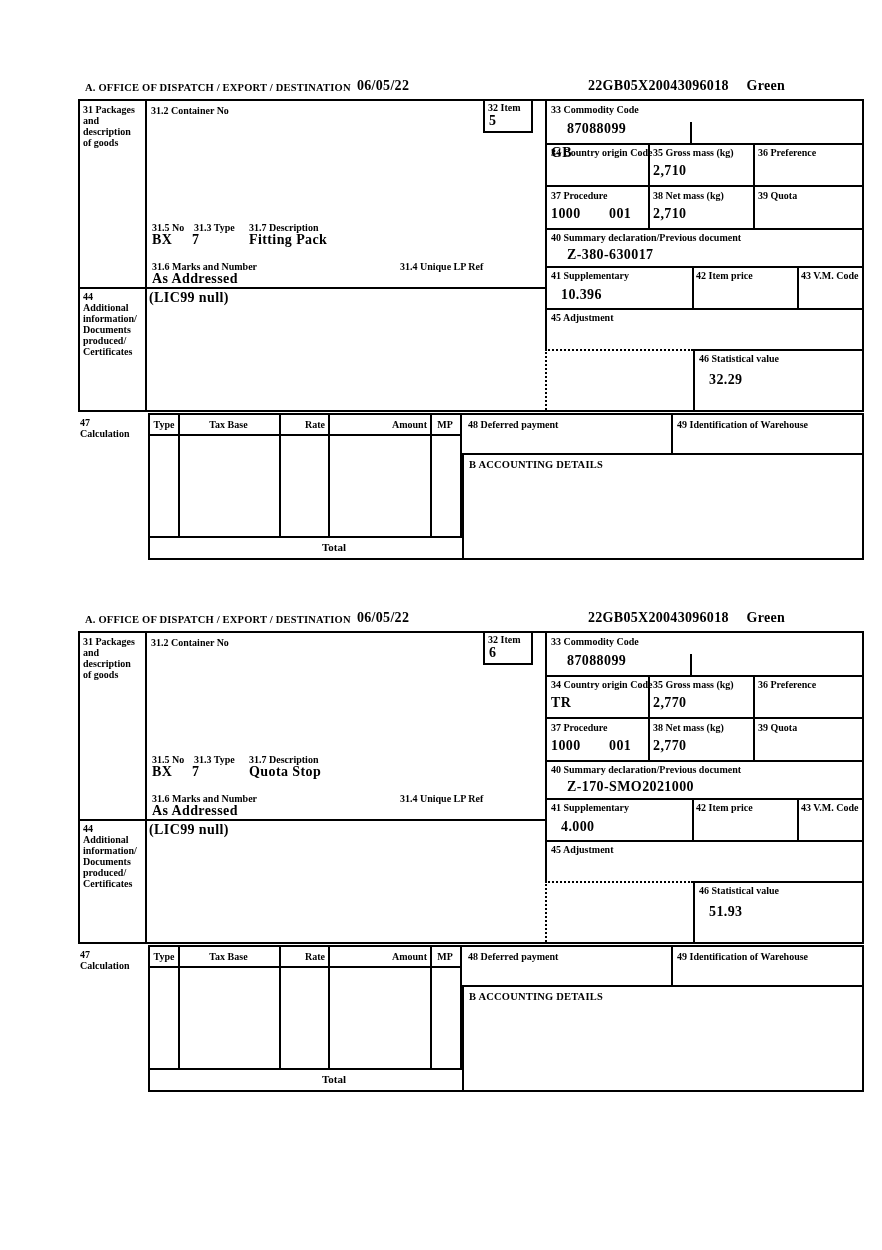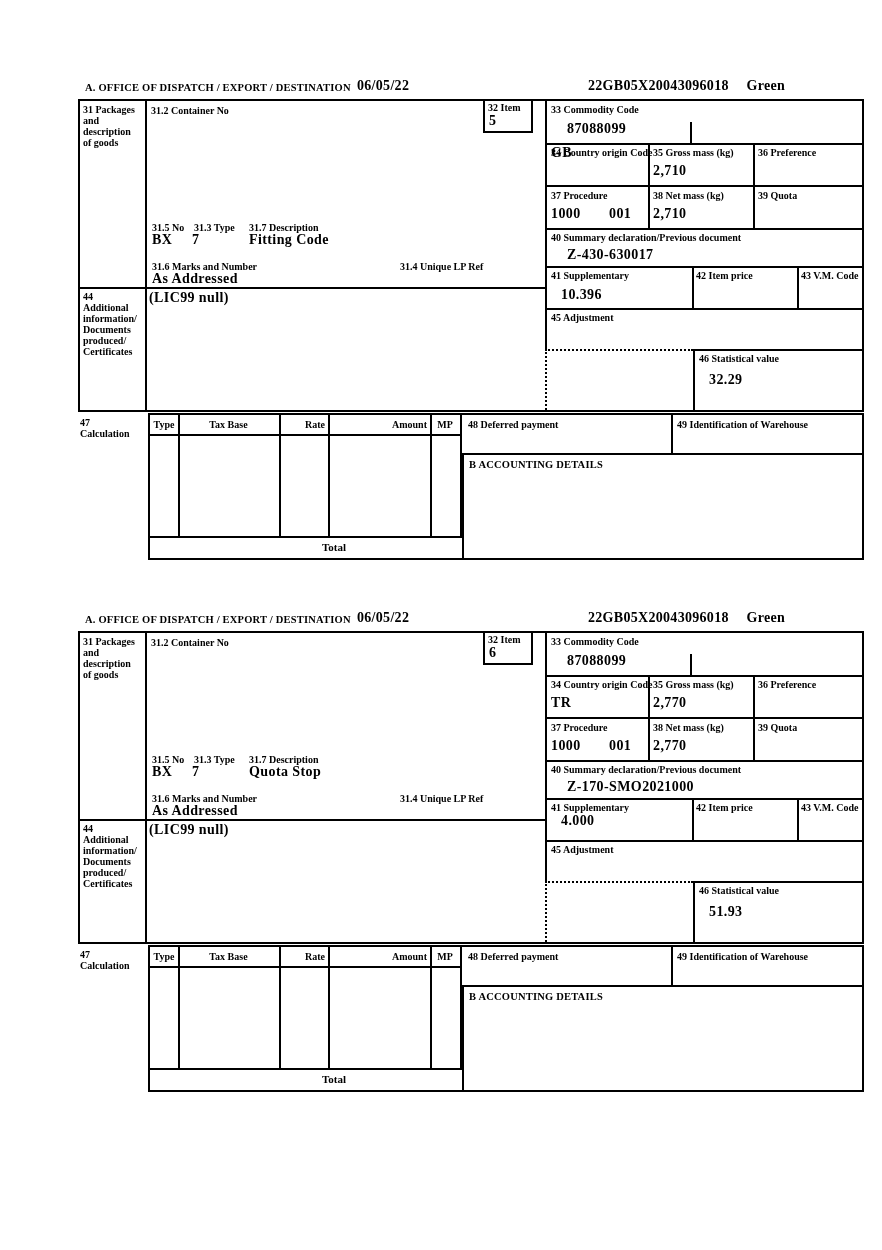--- a/index.html
+++ b/index.html
@@ -65,21 +65,21 @@
       <div class="a" style="left:403px;top:0;width:50px;height:32px;border-left:2px solid #000;border-right:2px solid #000;border-bottom:2px solid #000;box-sizing:border-box">
         <div class="l" style="padding:1px 0 0 3px">32 Item</div>
         <div class="v" style="padding-left:4px">5</div>
       </div>
 
       <div class="a l" style="left:72px;top:121px">31.5 No</div>
       <div class="a l" style="left:114px;top:121px">31.3 Type</div>
       <div class="a l" style="left:169px;top:121px">31.7 Description</div>
       <div class="a v" style="left:72px;top:131px">BX</div>
       <div class="a v" style="left:112px;top:131px">7</div>
-      <div class="a v" style="left:169px;top:131px">Fitting Code</div>
+      <div class="a v" style="left:169px;top:131px">Fitting Pack</div>
 
       <div class="a l" style="left:72px;top:160px">31.6 Marks and Number</div>
       <div class="a l" style="left:320px;top:160px">31.4 Unique LP Ref</div>
       <div class="a v" style="left:72px;top:170px">As Addressed</div>
 
       <div class="a v" style="left:69px;top:189px">(LIC99 null)</div>
 
       <div class="a l" style="left:471px;top:3px">33 Commodity Code</div>
       <div class="a v" style="left:487px;top:20px">87088099</div>
 
@@ -90,21 +90,21 @@
       <div class="a v" style="left:573px;top:62px">2,710</div>
 
       <div class="a l" style="left:471px;top:89px">37 Procedure</div>
       <div class="a l" style="left:573px;top:89px">38 Net mass (kg)</div>
       <div class="a l" style="left:678px;top:89px">39 Quota</div>
       <div class="a v" style="left:471px;top:105px">1000</div>
       <div class="a v" style="left:529px;top:105px">001</div>
       <div class="a v" style="left:573px;top:105px">2,710</div>
 
       <div class="a l" style="left:471px;top:131px">40 Summary declaration/Previous document</div>
-      <div class="a v" style="left:487px;top:146px">Z-430-630017</div>
+      <div class="a v" style="left:487px;top:146px">Z-380-630017</div>
 
       <div class="a l" style="left:471px;top:169px">41 Supplementary</div>
       <div class="a l" style="left:616px;top:169px">42 Item price</div>
       <div class="a l" style="left:721px;top:169px">43 V.M. Code</div>
       <div class="a v" style="left:481px;top:186px">10.396</div>
 
       <div class="a l" style="left:471px;top:211px">45 Adjustment</div>
 
       <div class="a l" style="left:619px;top:252px">46 Statistical value</div>
       <div class="a v" style="left:629px;top:271px">32.29</div>
@@ -217,21 +217,21 @@
       <div class="a v" style="left:471px;top:105px">1000</div>
       <div class="a v" style="left:529px;top:105px">001</div>
       <div class="a v" style="left:573px;top:105px">2,770</div>
 
       <div class="a l" style="left:471px;top:131px">40 Summary declaration/Previous document</div>
       <div class="a v" style="left:487px;top:146px">Z-170-SMO2021000</div>
 
       <div class="a l" style="left:471px;top:169px">41 Supplementary</div>
       <div class="a l" style="left:616px;top:169px">42 Item price</div>
       <div class="a l" style="left:721px;top:169px">43 V.M. Code</div>
-      <div class="a v" style="left:481px;top:180px">4.000</div>
+      <div class="a v" style="left:481px;top:186px">4.000</div>
 
       <div class="a l" style="left:471px;top:211px">45 Adjustment</div>
 
       <div class="a l" style="left:619px;top:252px">46 Statistical value</div>
       <div class="a v" style="left:629px;top:271px">51.93</div>
     </div>
 
     <div class="a l" style="left:2px;top:339px;width:60px">
       <div>47</div>
       <div>Calculation</div>

